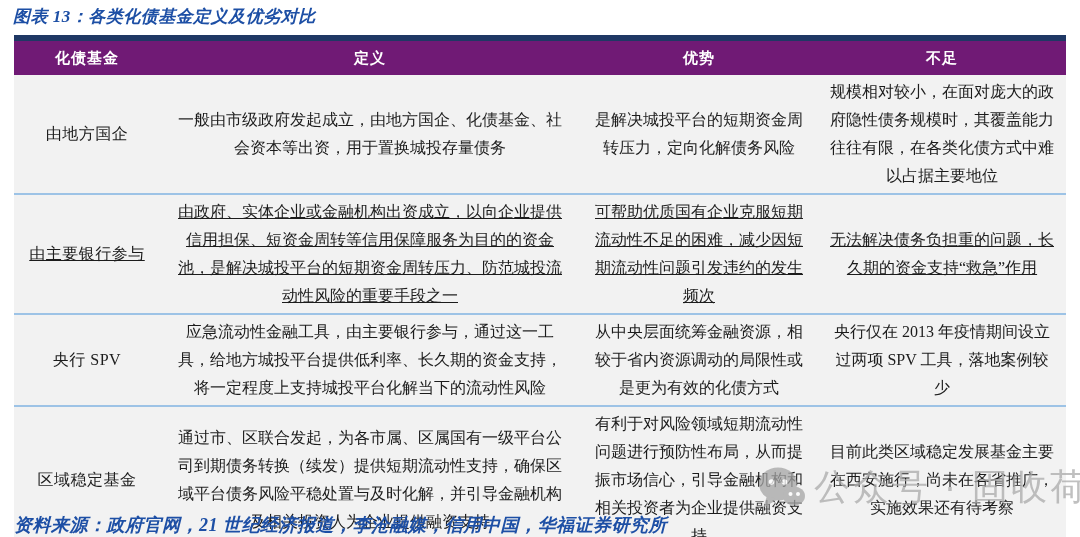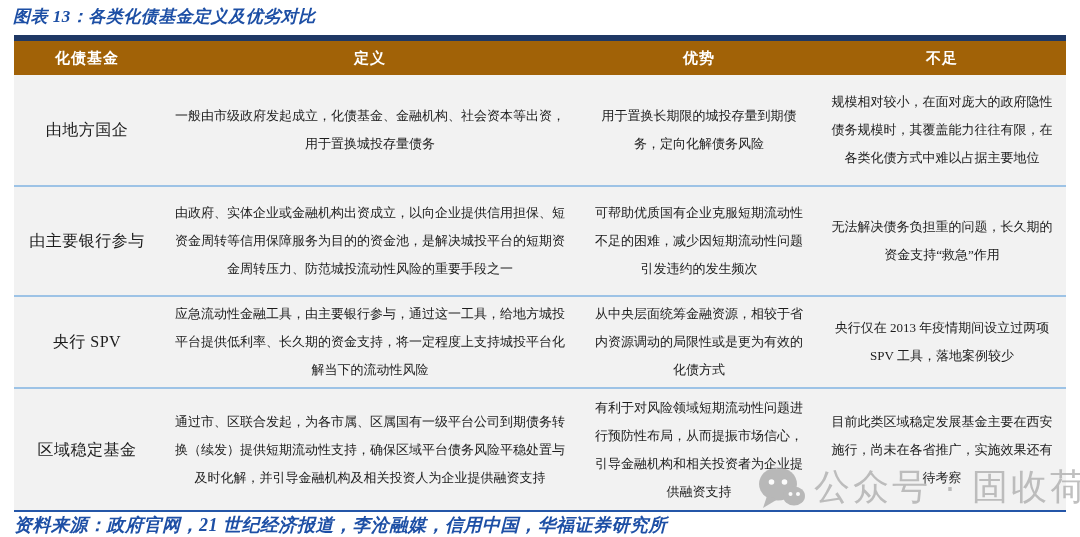--- a/index.html
+++ b/index.html
@@ -11,32 +11,32 @@
     position:absolute; left:13px; top:5px;
     font-size:17px; font-weight:bold; font-style:italic;
     color:#1d4fa5; letter-spacing:0.5px;
   }
 
   .table-container { position:absolute; left:14px; top:35px; width:1052px; }
   .top-bar { height:6px; background:#1f3864; }
 
   table { width:100%; border-collapse:collapse; table-layout:fixed; }
   thead th {
-    background:#a16207; color:#ffffff;
+    background:#701a75; color:#ffffff;
     font-size:15px; font-weight:bold; height:34px;
     text-align:center; vertical-align:middle; letter-spacing:1px;
   }
   tbody td {
     background:#f2f2f2; text-align:center; vertical-align:middle;
-    font-size:13px; color:#1c1c1c; line-height:28px; padding:3px 12px;
+    font-size:16px; color:#1c1c1c; line-height:28px; padding:3px 12px;
   }
   tbody tr { border-bottom:2px solid #9dc3e6; }
   tbody tr.last { border-bottom:2px solid #2456a8; }
   tr.r1 td { height:111px; }
-  tr.r2 td { height:110px; }
+  tr.r2 td { height:110px;text-decoration:underline; }
   tr.r3 td { height:83px; }
   tr.r4 td { height:123px; }
   td.fund-cell { font-size:16px; letter-spacing:0.5px; }
 
   .source-line {
     position:absolute; left:14px; top:513px;
     font-size:18px; font-weight:bold; font-style:italic;
     color:#1d4fa5; letter-spacing:0.5px;
   }
 
@@ -71,22 +71,22 @@
         <tr>
           <th>化债基金</th>
           <th>定义</th>
           <th>优势</th>
           <th>不足</th>
         </tr>
       </thead>
       <tbody>
         <tr class="r1">
           <td class="fund-cell">由地方国企</td>
-          <td>一般由市级政府发起成立，化债基金、金融机构、社会资本等出资，用于置换城投存量债务</td>
-          <td>用于置换长期限的城投存量到期债务，定向化解债务风险</td>
+          <td>一般由市级政府发起成立，由地方国企、化债基金、社会资本等出资，用于置换城投存量债务</td>
+          <td>是解决城投平台的短期资金周转压力，定向化解债务风险</td>
           <td>规模相对较小，在面对庞大的政府隐性债务规模时，其覆盖能力往往有限，在各类化债方式中难以占据主要地位</td>
         </tr>
         <tr class="r2">
           <td class="fund-cell">由主要银行参与</td>
           <td>由政府、实体企业或金融机构出资成立，以向企业提供信用担保、短资金周转等信用保障服务为目的的资金池，是解决城投平台的短期资金周转压力、防范城投流动性风险的重要手段之一</td>
           <td>可帮助优质国有企业克服短期流动性不足的困难，减少因短期流动性问题引发违约的发生频次</td>
           <td>无法解决债务负担重的问题，长久期的资金支持“救急”作用</td>
         </tr>
         <tr class="r3">
           <td class="fund-cell">央行 SPV</td>

